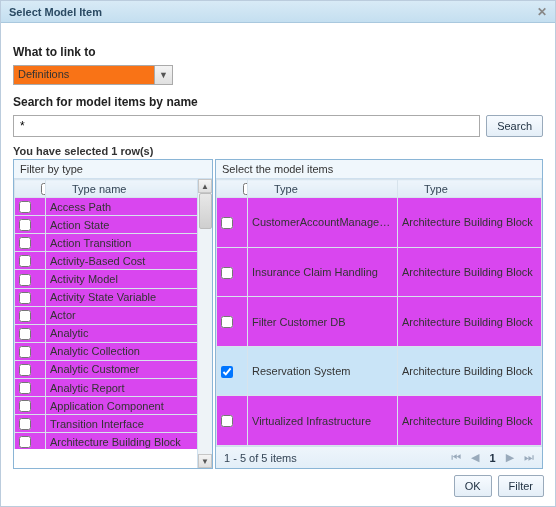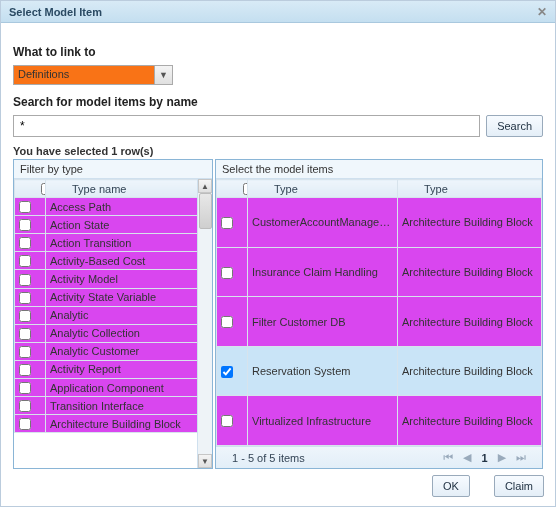--- a/index.html
+++ b/index.html
@@ -31,24 +31,24 @@
   .left .scrollbar { width:16px; background:#eef3f7; border-left:1px solid #cfe0ee; display:flex; flex-direction:column; align-items:center; }
   .left .scrollbar .arrow { height:14px; width:100%; background:linear-gradient(#f4f4f4,#e0e0e0); border:1px solid #c6c6c6; display:flex; align-items:center; justify-content:center; font-size:8px; color:#555; }
   .left .scrollbar .track { flex:1; width:100%; position:relative; }
   .left .scrollbar .thumb { position:absolute; top:0; left:1px; width:13px; height:36px; background:linear-gradient(#e8e8e8,#cfcfcf); border:1px solid #bcbcbc; border-radius:2px; }
   input[type=checkbox] { width:12px; height:12px; vertical-align:middle; }
   tr.selected td { background:#c9e4f7 !important; }
   .right .grid table { width:100%; }
   .right .col-chk { width:22px; }
   .right .col-name { width:150px; }
   .right .col-type { width:auto; }
-  .pager { height:22px; border-top:1px solid #cfe0ee; background:linear-gradient(#eef5fb,#e2eef8); display:flex; align-items:center; justify-content:space-between; padding:0 16px; font-size:11px; color:#345;text-align:right; }
+  .pager { height:22px; border-top:1px solid #cfe0ee; background:linear-gradient(#eef5fb,#e2eef8); display:flex; align-items:center; justify-content:space-between; padding:0 8px; font-size:11px; color:#345;text-align:right; }
   .pager .nav { display:flex; gap:10px; align-items:center; color:#9ab; }
   .pager .nav .page { color:#234; font-weight:bold; }
-  .footer { position:absolute; right:12px; bottom:10px; display:flex; gap:24px; }
+  .footer { position:absolute; right:12px; bottom:10px; display:flex; gap:6px; }
   .left-rows { max-height: 270px; overflow: hidden; }
 </style>
 </head>
 <body>
 
 <div class="dialog">
   <div class="titlebar">
     <span>Select Model Item</span>
     <span class="close">✕</span>
   </div>
@@ -101,33 +101,37 @@
                   <tr>
                     <td class="col-chk"><input type="checkbox" style=""></td>
                     <td class="col-name">Activity Model</td>
                   </tr>
                   <tr>
                     <td class="col-chk"><input type="checkbox" style=""></td>
                     <td class="col-name">Activity State Variable</td>
                   </tr>
                   <tr>
                     <td class="col-chk"><input type="checkbox" style=""></td>
+                    <td class="col-name">Actor</td>
+                  </tr>
+                  <tr>
+                    <td class="col-chk"><input type="checkbox" style=""></td>
                     <td class="col-name">Analytic</td>
                   </tr>
                   <tr>
                     <td class="col-chk"><input type="checkbox" style=""></td>
                     <td class="col-name">Analytic Collection</td>
                   </tr>
                   <tr>
                     <td class="col-chk"><input type="checkbox" style=""></td>
                     <td class="col-name">Analytic Customer</td>
                   </tr>
                   <tr>
                     <td class="col-chk"><input type="checkbox" style=""></td>
-                    <td class="col-name">Activity Report</td>
+                    <td class="col-name">Analytic Report</td>
                   </tr>
                   <tr>
                     <td class="col-chk"><input type="checkbox" style=""></td>
                     <td class="col-name">Application Component</td>
                   </tr>
                   <tr>
                     <td class="col-chk"><input type="checkbox" style=""></td>
                     <td class="col-name">Transition Interface</td>
                   </tr>
                   <tr>
@@ -196,15 +200,15 @@
             <span>▶</span>
             <span>⏭</span>
           </span>
         </div>
       </div>
     </div>
   </div>
 
   <div class="footer">
     <button class="btn">OK</button>
-    <button class="btn">Claim</button>
+    <button class="btn">Filter</button>
   </div>
 </div>
 
 </body></html>

